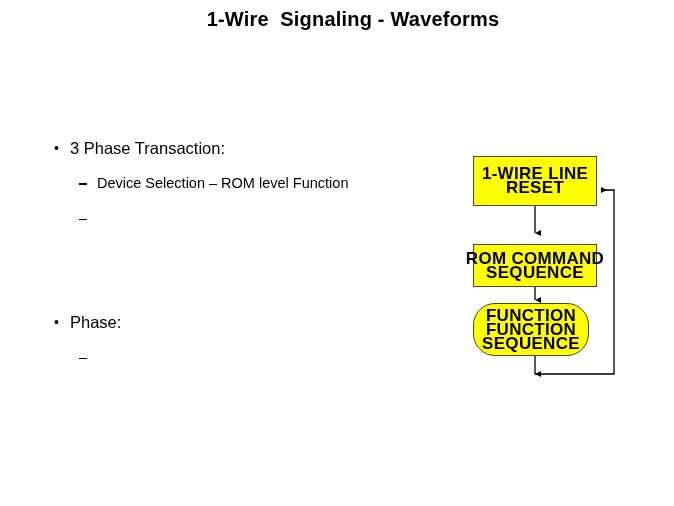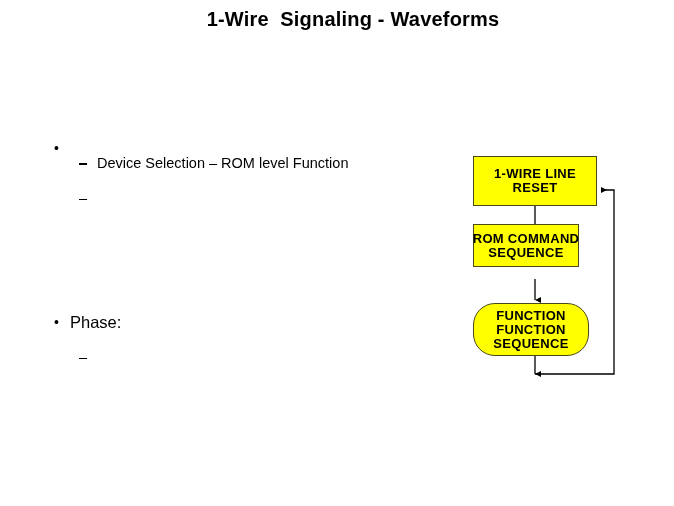--- a/index.html
+++ b/index.html
@@ -79,21 +79,21 @@
   }
   .flow-box {
     position: absolute;
     background: #FFFF00;
     border: 1px solid #4a4a18;
     box-sizing: border-box;
     display: flex;
     flex-direction: column;
     align-items: center;
     justify-content: center;
-    font-size: 13px;
+    font-size: 17px;
     font-weight: bold;
     color: #000000;
     line-height: 14px;
     text-align: center;
     letter-spacing: 0.3px;
   }
   .flow-box .line { display: block; white-space: nowrap; }
 
   #flow-svg {
     position: absolute;
@@ -107,20 +107,21 @@
 </head>
 <body>
 
 <div id="slide">
 
   <div id="slide-title">1-Wire  Signaling - Waveforms</div>
 
   <div class="bullet-block" style="top:138px;">
     <div class="lvl1">
       <span class="marker">•</span>
+      <span>3 Phase Transaction:</span>
     </div>
     <div class="lvl2" style="margin-top:15px;">
       <span class="marker">–</span>
     </div>
     <div class="lvl2" style="margin-top:16px;">
       <span class="marker">–</span>
       <span>Device Selection – ROM level Function</span>
     </div>
     <div class="lvl2" style="margin-top:16px;">
       <span class="marker">–</span>
@@ -159,21 +160,21 @@
       <line x1="70" y1="208" x2="70" y2="226" stroke="#000000" stroke-width="1.3" marker-end="url(#arrowdown)"></line>
 
       <path d="M70,226 L149,226 L149,42 L136,42" fill="none" stroke="#000000" stroke-width="1.3" marker-end="url(#arrowleft)"></path>
     </svg>
 
     <div class="flow-box" style="left:8px; top:8px; width:124px; height:50px;">
       <span class="line">1-WIRE LINE</span>
       <span class="line">RESET</span>
     </div>
 
-    <div class="flow-box" style="left:8px; top:76px; width:106px; height:43px;">
+    <div class="flow-box" style="left:8px; top:96px; width:124px; height:43px;">
       <span class="line">ROM COMMAND</span>
       <span class="line">SEQUENCE</span>
     </div>
 
     <div class="flow-box" style="left:8px; top:155px; width:116px; height:53px;border-radius:22px;">
       <span class="line">FUNCTION</span>
       <span class="line">FUNCTION</span>
       <span class="line">SEQUENCE</span>
     </div>
 

